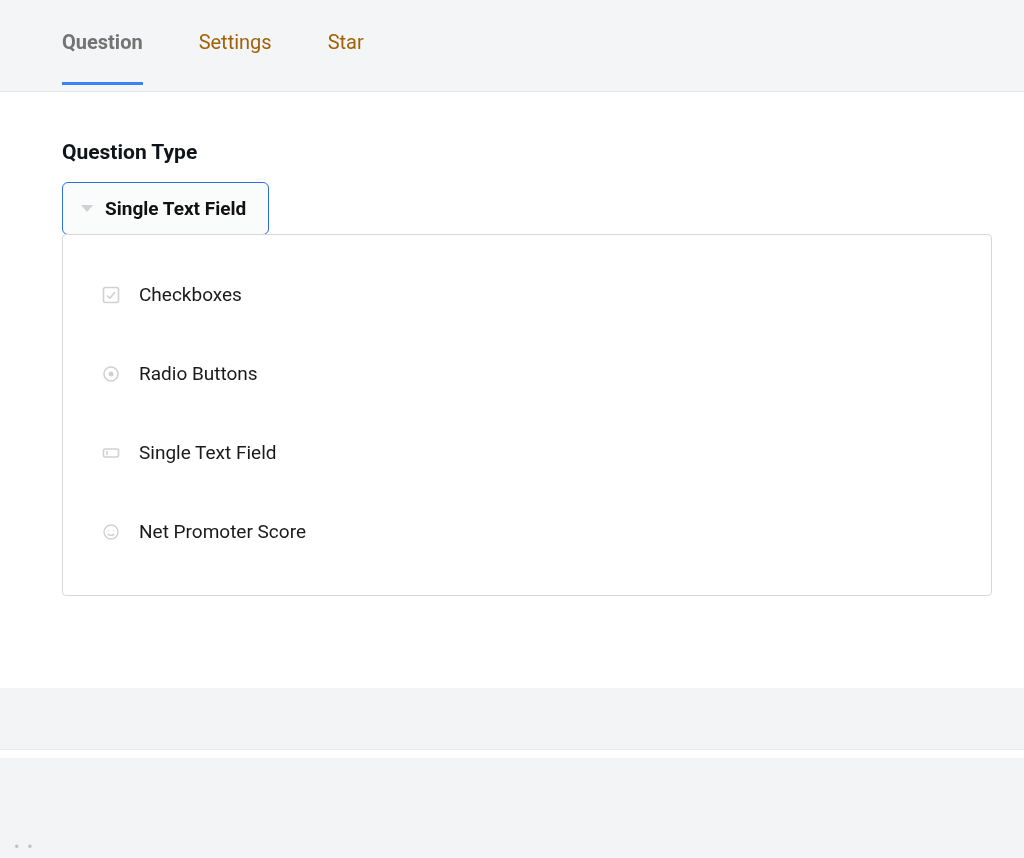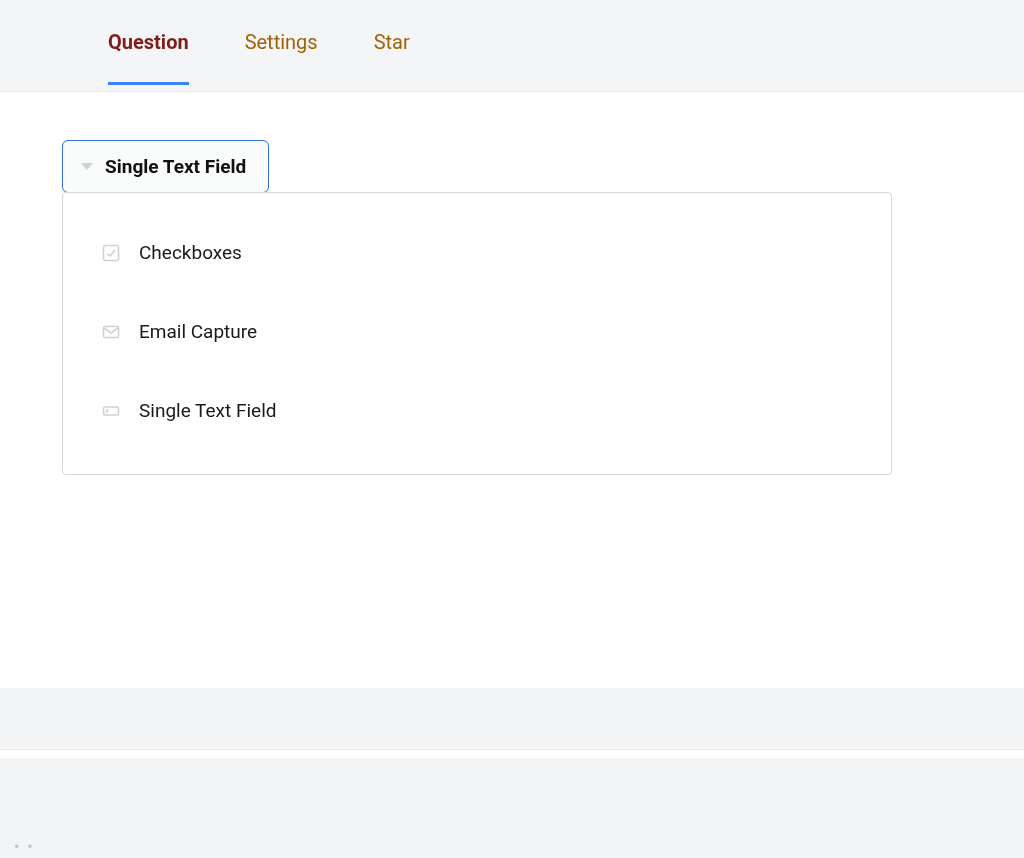--- a/index.html
+++ b/index.html
@@ -20,22 +20,21 @@
     }
     .tab {
       font-size: 20px;
       color: #a16207;
       padding-bottom: 30px;
       cursor: pointer;
       position: relative;
     }
     .tab.active {
       font-weight: 700;
-      color: #7f1d1d;
-      margin-left: 46px;
+      color: #737373;
     }
     .tab.active::after {
       content: "";
       position: absolute;
       left: 0; right: 0; bottom: -1px;
       height: 3px;
       background: #3b82f6;
     }
     .content {
       padding: 48px 62px 0 62px;
@@ -64,21 +63,21 @@
     }
     .caret-down {
       width: 0; height: 0;
       border-left: 6px solid transparent;
       border-right: 6px solid transparent;
       border-top: 7px solid #cfd1d4;
     }
     .dropdown-panel {
       margin-top: -1px;
       margin-bottom: 40px;
-      width: 830px;
+      width: 930px;
       border: 1px solid #d7d8da;
       border-radius: 4px;
       background: #fff;
       padding: 20px 0 24px 0;
       position: relative;
       z-index: 2;
     }
     .option {
       display: flex;
       align-items: center;
@@ -126,62 +125,74 @@
   </div>
   <div class="tab">
     <span>Settings</span>
   </div>
   <div class="tab">
     <span>Star</span>
   </div>
 </div>
 
 <div class="content">
+  <div class="section-title">Question Type</div>
 
   <div class="selector-row">
     <div class="dropdown-trigger">
       <span class="caret-down"></span>
       <span>Single Text Field</span>
     </div>
   </div>
 
   <div class="dropdown-panel">
 
     <div class="option">
       <span class="icon">
         <svg width="18" height="18" viewBox="0 0 18 18" fill="none" stroke="#cfd1d4" stroke-width="1.6">
           <rect x="1.5" y="1.5" width="15" height="15" rx="2"></rect>
           <path d="M5 9.5 L8 12 L13 6"></path>
         </svg>
       </span>
       <span>Checkboxes</span>
     </div>
 
-
     <div class="option">
       <span class="icon">
         <svg width="18" height="18" viewBox="0 0 18 18" fill="none" stroke="#cfd1d4" stroke-width="1.6">
-          <rect x="1.5" y="3.5" width="15" height="11" rx="1.5"></rect>
-          <path d="M2 5 L9 10 L16 5"></path>
+          <circle cx="9" cy="9" r="7"></circle>
+          <circle cx="9" cy="9" r="2.5" fill="#cfd1d4" stroke="none"></circle>
         </svg>
       </span>
-      <span>Email Capture</span>
+      <span>Radio Buttons</span>
     </div>
+
 
     <div class="option">
       <span class="icon">
         <svg width="18" height="18" viewBox="0 0 18 18" fill="none" stroke="#cfd1d4" stroke-width="1.6">
           <rect x="1.5" y="5" width="15" height="8" rx="1.5"></rect>
           <line x1="5" y1="7" x2="5" y2="11"></line>
         </svg>
       </span>
       <span>Single Text Field</span>
     </div>
 
 
 
+    <div class="option">
+      <span class="icon">
+        <svg width="18" height="18" viewBox="0 0 18 18" fill="none" stroke="#cfd1d4" stroke-width="1.4">
+          <circle cx="9" cy="9" r="7"></circle>
+          <circle cx="6.5" cy="7.5" r="0.6" fill="#cfd1d4" stroke="none"></circle>
+          <circle cx="11.5" cy="7.5" r="0.6" fill="#cfd1d4" stroke="none"></circle>
+          <path d="M5.8 11 C7 12.8, 11 12.8, 12.2 11"></path>
+        </svg>
+      </span>
+      <span>Net Promoter Score</span>
+    </div>
 
   </div>
 </div>
 
 <div class="dots">• •</div>
 
 </div>
 
 </body></html>

